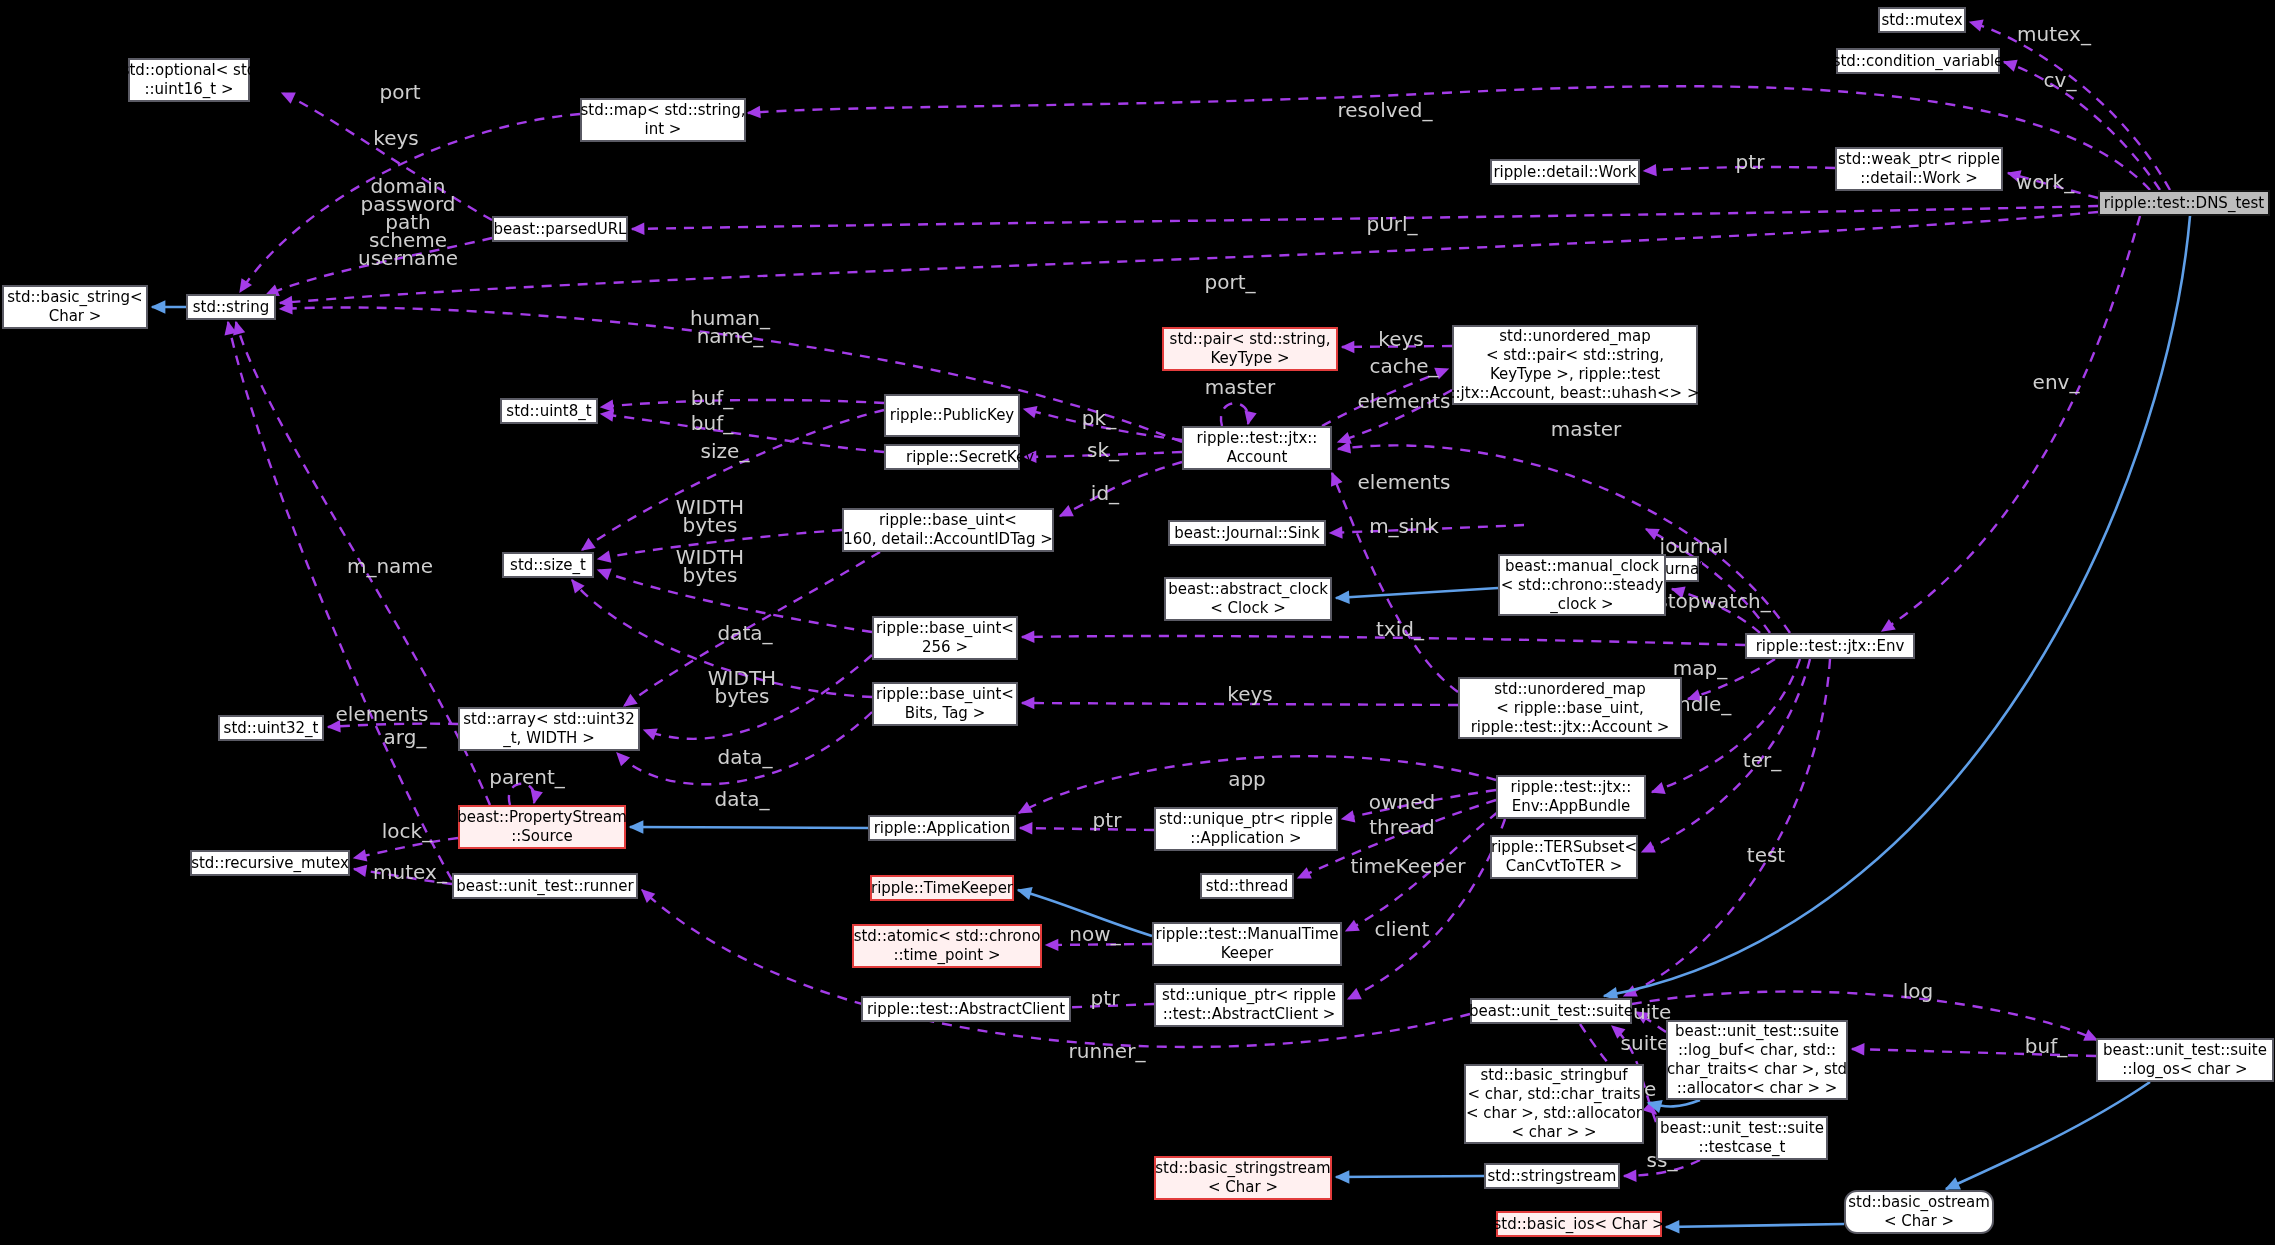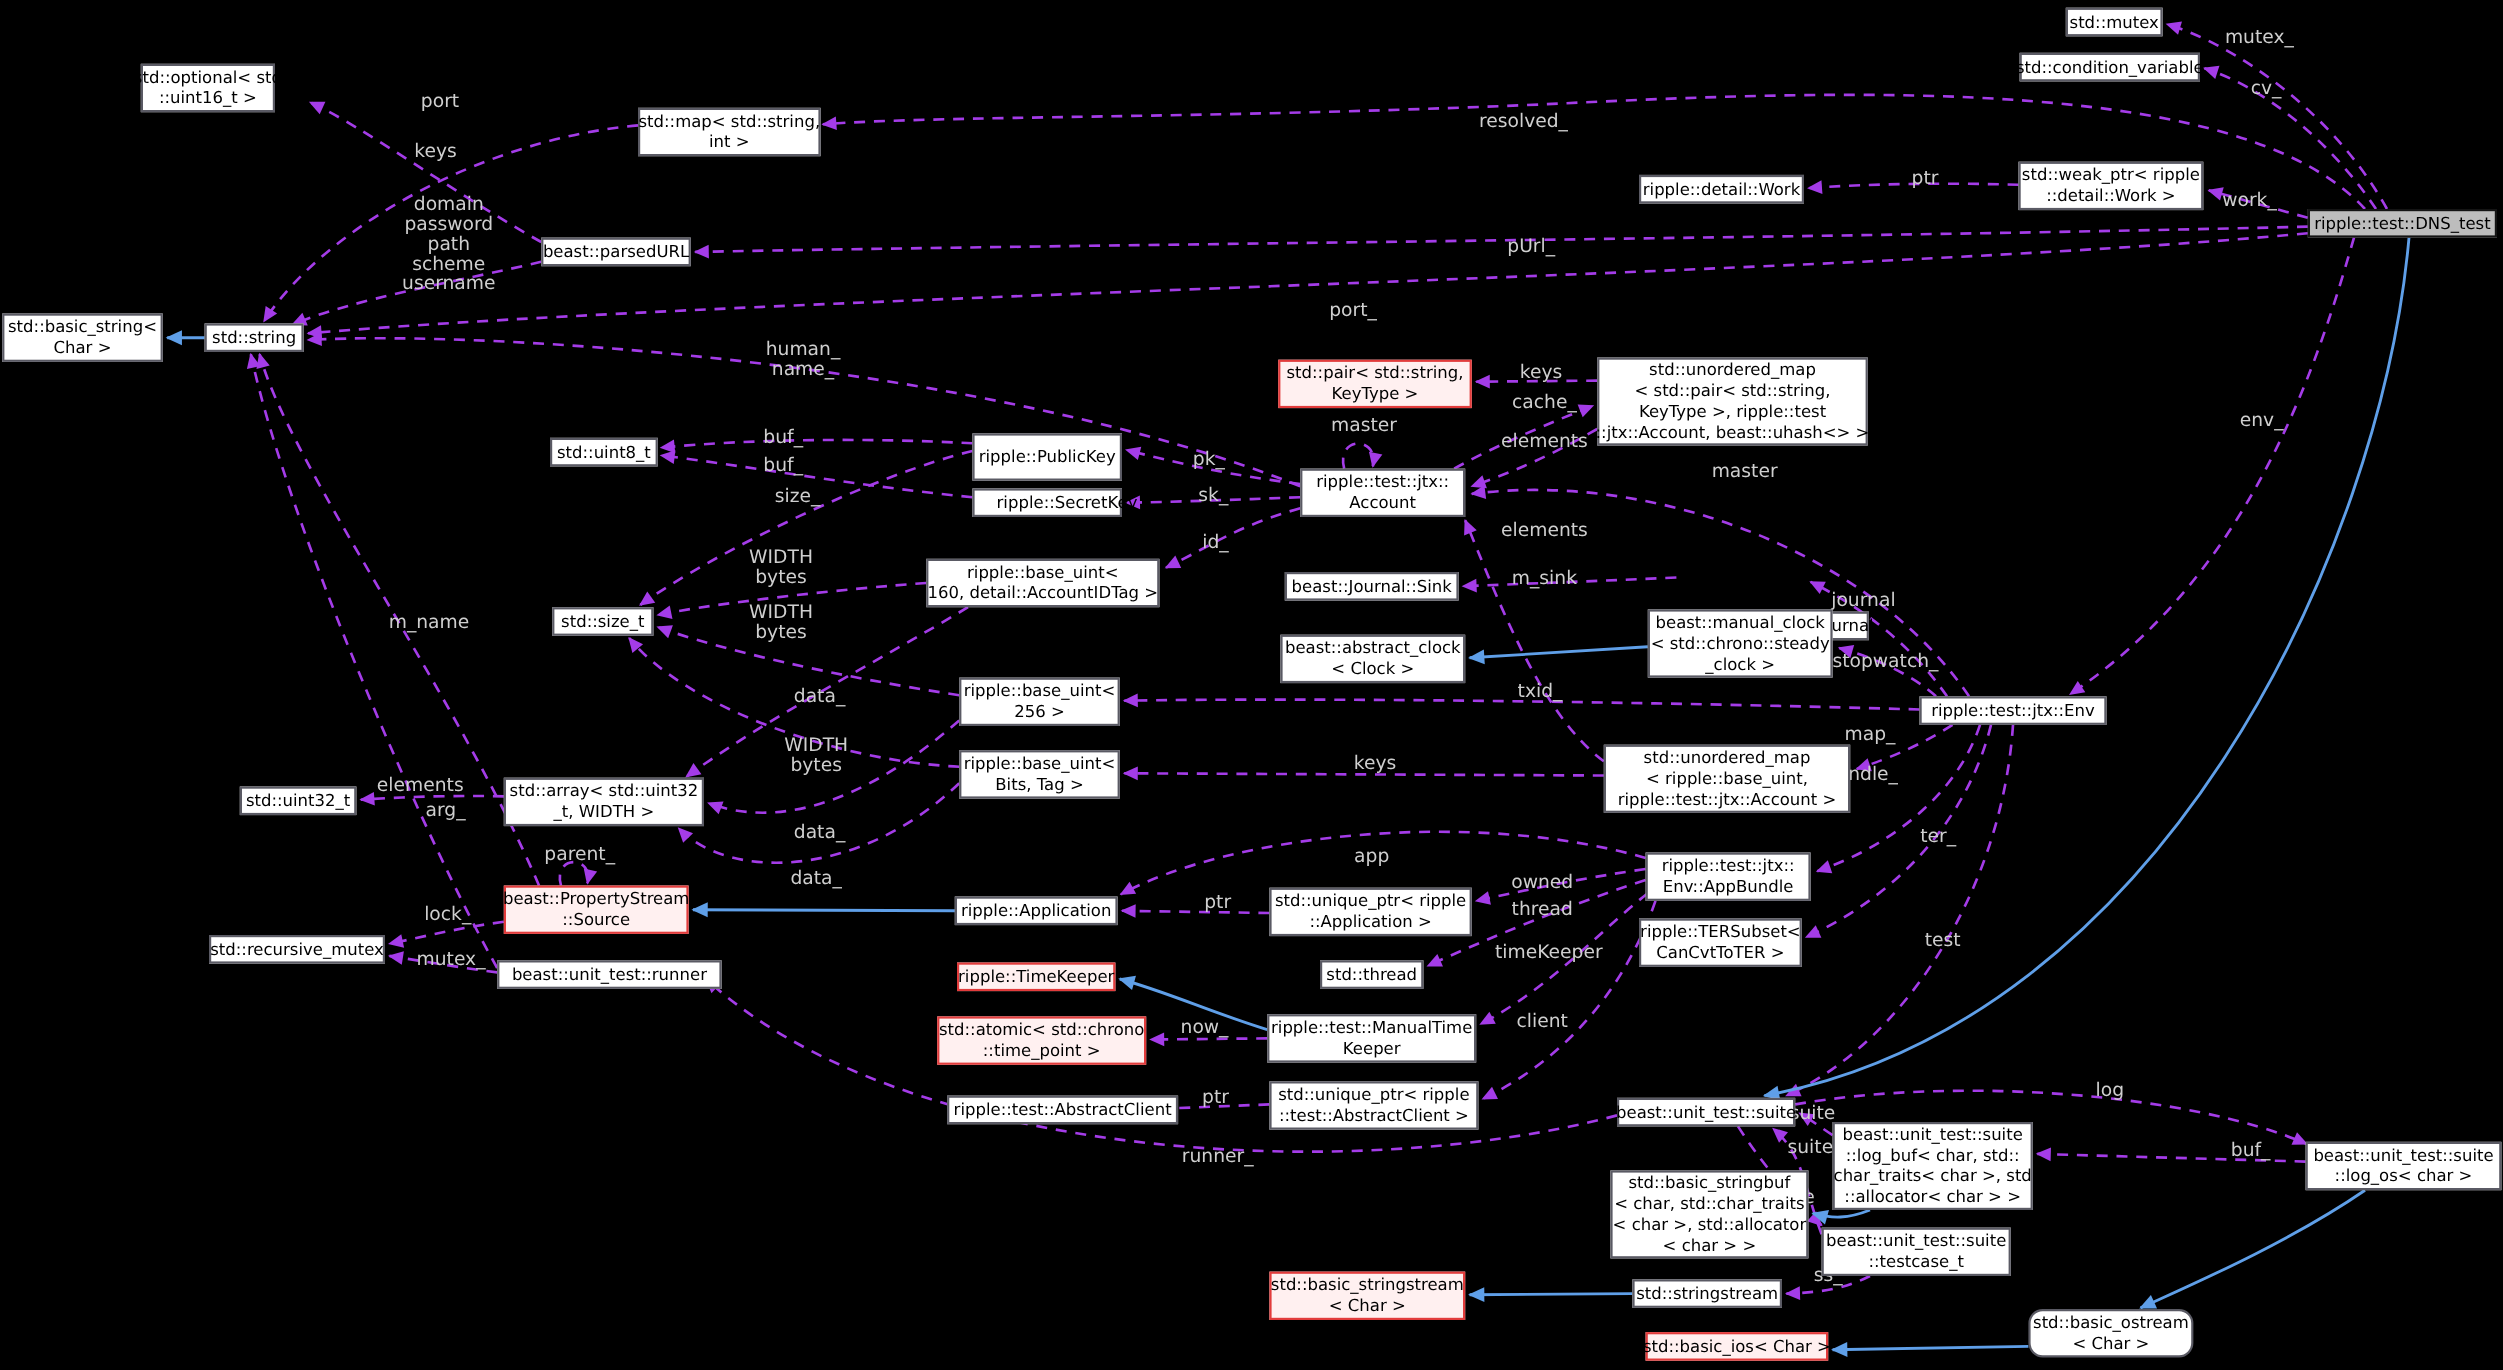--- a/index.html
+++ b/index.html
@@ -15,21 +15,21 @@
   svg.wires{position:absolute;left:0;top:0;width:2275px;height:1245px;}
   .edge{fill:none;stroke:var(--edge-dashed);stroke-width:2.4;stroke-dasharray:10 8;}
   .edge.inherit{stroke:var(--edge-solid);stroke-dasharray:none;stroke-width:2.6;}
   .node{position:absolute;box-sizing:border-box;display:flex;flex-direction:column;
         justify-content:center;align-items:center;background:var(--node-fill);
         border:2px solid var(--node-border);color:var(--text);
         font-size:15px;line-height:19px;text-align:center;white-space:nowrap;cursor:pointer;}
   .node.highlight{border-color:var(--hl-border);background:var(--hl-fill);}
   .node.main{background:var(--main-fill);border-color:var(--main-border);}
   .edge-label{position:absolute;transform:translate(-50%,-50%);color:var(--label);
-        font-size:17px;line-height:18px;text-align:center;white-space:nowrap;pointer-events:none;}
+        font-size:20px;line-height:18px;text-align:center;white-space:nowrap;pointer-events:none;}
 </style>
 </head>
 <body>
 
 <div class="stage" id="stage">
   <svg class="wires" id="edge-layer" viewBox="0 0 2275 1245" xmlns="http://www.w3.org/2000/svg">
     <defs>
       <marker id="arrow-purple" viewBox="0 0 12 12" refX="10.5" refY="6" markerWidth="6.5" markerHeight="6.5" orient="auto">
         <path d="M1,1.2 L11.5,6 L1,10.8 z" fill="var(--edge-dashed)"></path>
       </marker>
@@ -394,21 +394,21 @@
         <div>std::array&lt; std::uint32</div>
         <div>_t, WIDTH &gt;</div>
       </div>
       <div class="node highlight" style="left: 458px; top: 805px; width: 168px; height: 44px;">
         <div>beast::PropertyStream</div>
         <div>::Source</div>
       </div>
       <div class="node" style="left: 190px; top: 850px; width: 160px; height: 26px;">
         <div>std::recursive_mutex</div>
       </div>
-      <div class="node" style="left: 452px; top: 873px; width: 204px; height: 26px;">
+      <div class="node" style="left: 452px; top: 873px; width: 186px; height: 26px;">
         <div>beast::unit_test::runner</div>
       </div>
       <div class="node" style="left: 868px; top: 815px; width: 148px; height: 26px;">
         <div>ripple::Application</div>
       </div>
       <div class="node highlight" style="left: 870px; top: 875px; width: 144px; height: 26px;">
         <div>ripple::TimeKeeper</div>
       </div>
       <div class="node highlight" style="left: 852px; top: 924px; width: 190px; height: 44px;">
         <div>std::atomic&lt; std::chrono</div>

